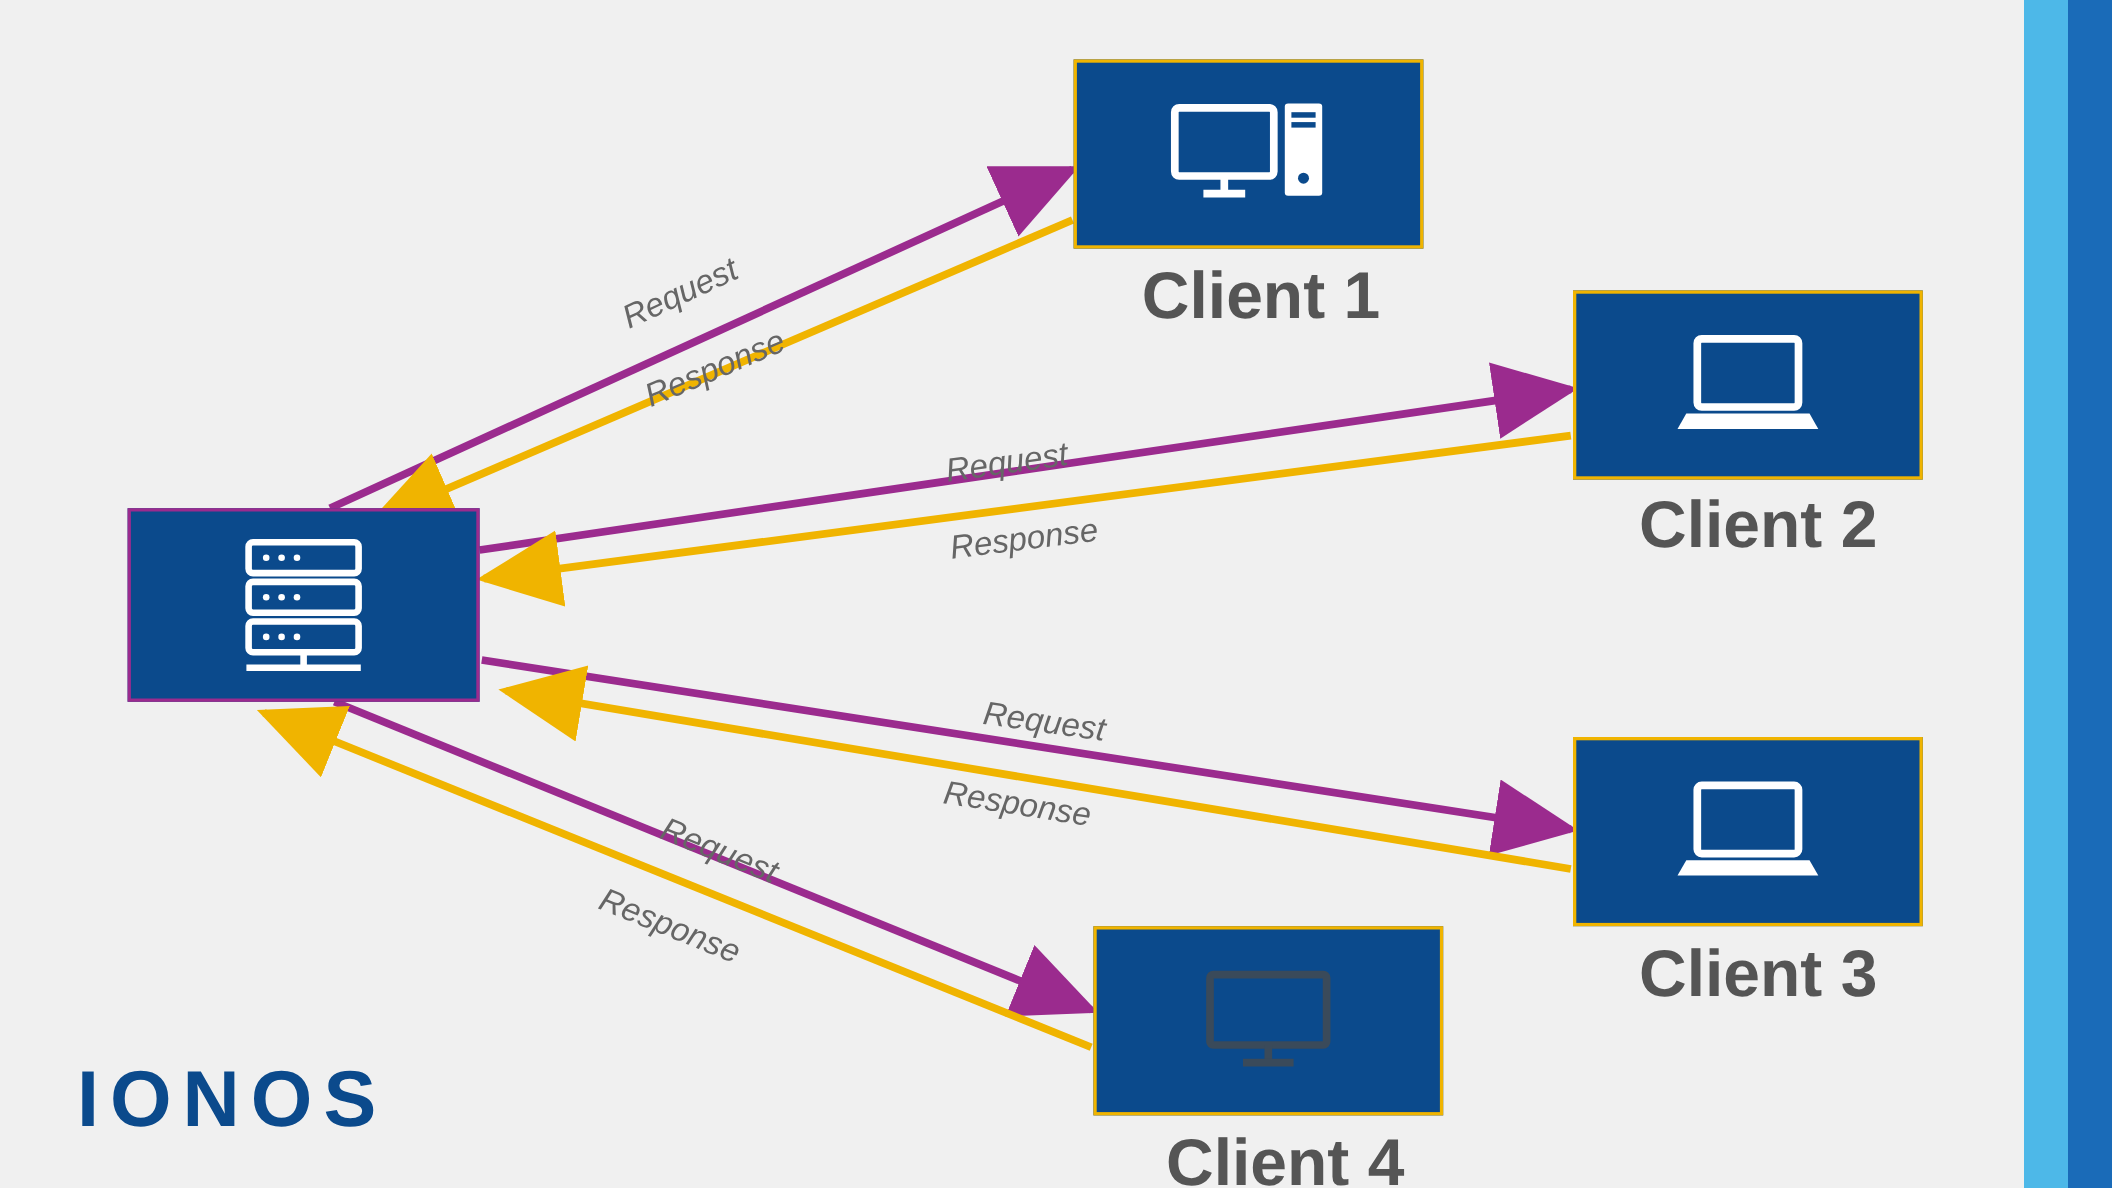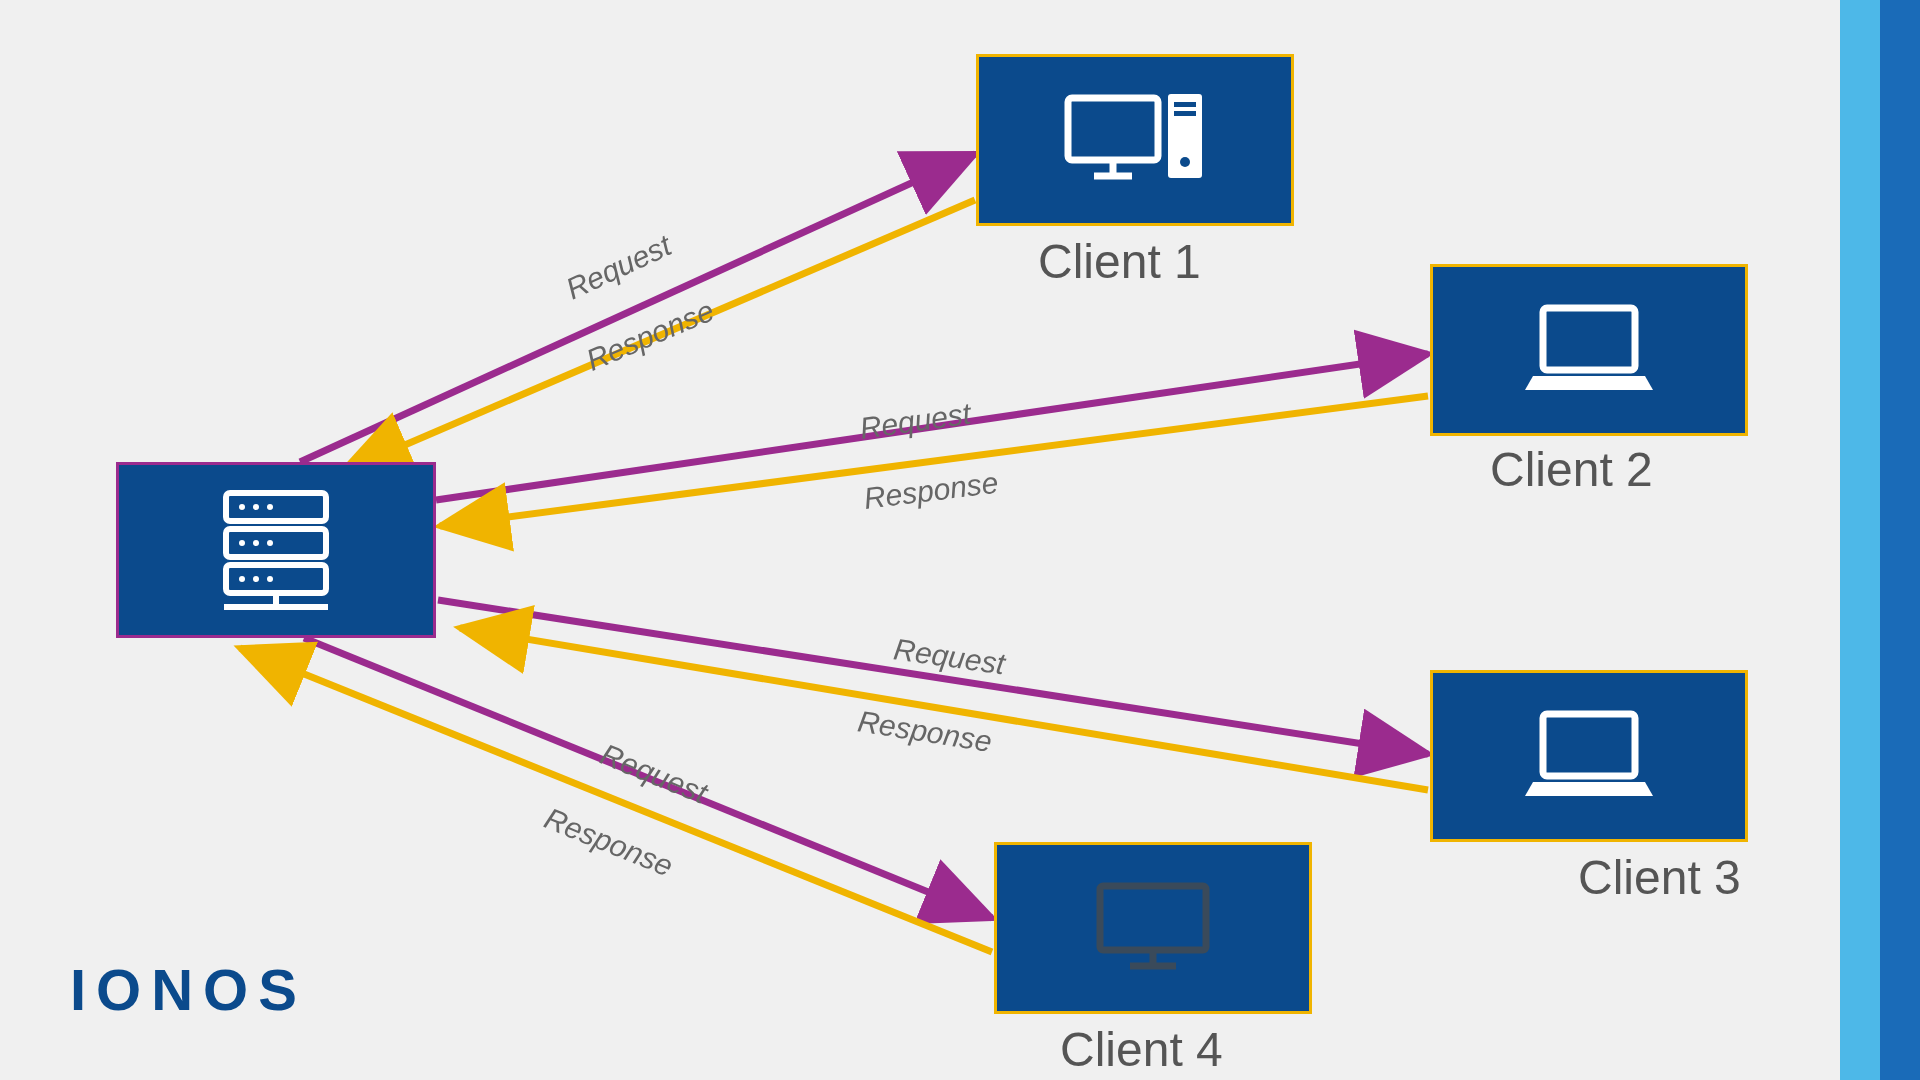--- a/index.html
+++ b/index.html
@@ -31,30 +31,30 @@
       border: 3px solid #f0b400;
       display: flex;
       align-items: center;
       justify-content: center;
     }
     .node.server-node {
       border-color: #9b2b8e;
     }
     .node-label {
       position: absolute;
-      font-size: 48px;
-      font-weight: 400;
+      font-size: 60px;
+      font-weight: 700;
       color: #555;
       text-align: center;
     }
     .logo {
       position: absolute;
       left: 70px;
-      bottom: 57px;
-      font-size: 58px;
+      bottom: 39px;
+      font-size: 72px;
       font-weight: 700;
       letter-spacing: 10px;
       color: #0b4a8c;
       font-family: Arial, sans-serif;
     }
     .edge-label {
       position: absolute;
       font-size: 30px;
       font-style: italic;
       color: #666;
@@ -132,21 +132,21 @@
       <path d="M14 78 L126 78 L134 92 L6 92 Z" fill="#fff"></path>
     </svg></span>
       </div>
       <div class="node-label" style="left: 1490px; top: 442px;">Client 2</div>
       <div class="node" style="left: 1430px; top: 670px; width: 318px; height: 172px;">
         <span><svg width="140" height="100" viewBox="0 0 140 100">
       <rect x="24" y="10" width="92" height="62" rx="4" fill="none" stroke="#fff" stroke-width="7"></rect>
       <path d="M14 78 L126 78 L134 92 L6 92 Z" fill="#fff"></path>
     </svg></span>
       </div>
-      <div class="node-label" style="left: 1578px; top: 850px;">Client 3</div>
+      <div class="node-label" style="left: 1490px; top: 850px;">Client 3</div>
       <div class="node" style="left: 994px; top: 842px; width: 318px; height: 172px;">
         <span><svg width="130" height="100" viewBox="0 0 130 100">
       <rect x="12" y="10" width="106" height="64" rx="3" fill="none" stroke="#3a4a5a" stroke-width="7"></rect>
       <line x1="65" y1="74" x2="65" y2="88" stroke="#3a4a5a" stroke-width="7"></line>
       <line x1="42" y1="90" x2="88" y2="90" stroke="#3a4a5a" stroke-width="7"></line>
     </svg></span>
       </div>
       <div class="node-label" style="left: 1060px; top: 1022px;">Client 4</div>
     </div>
 

